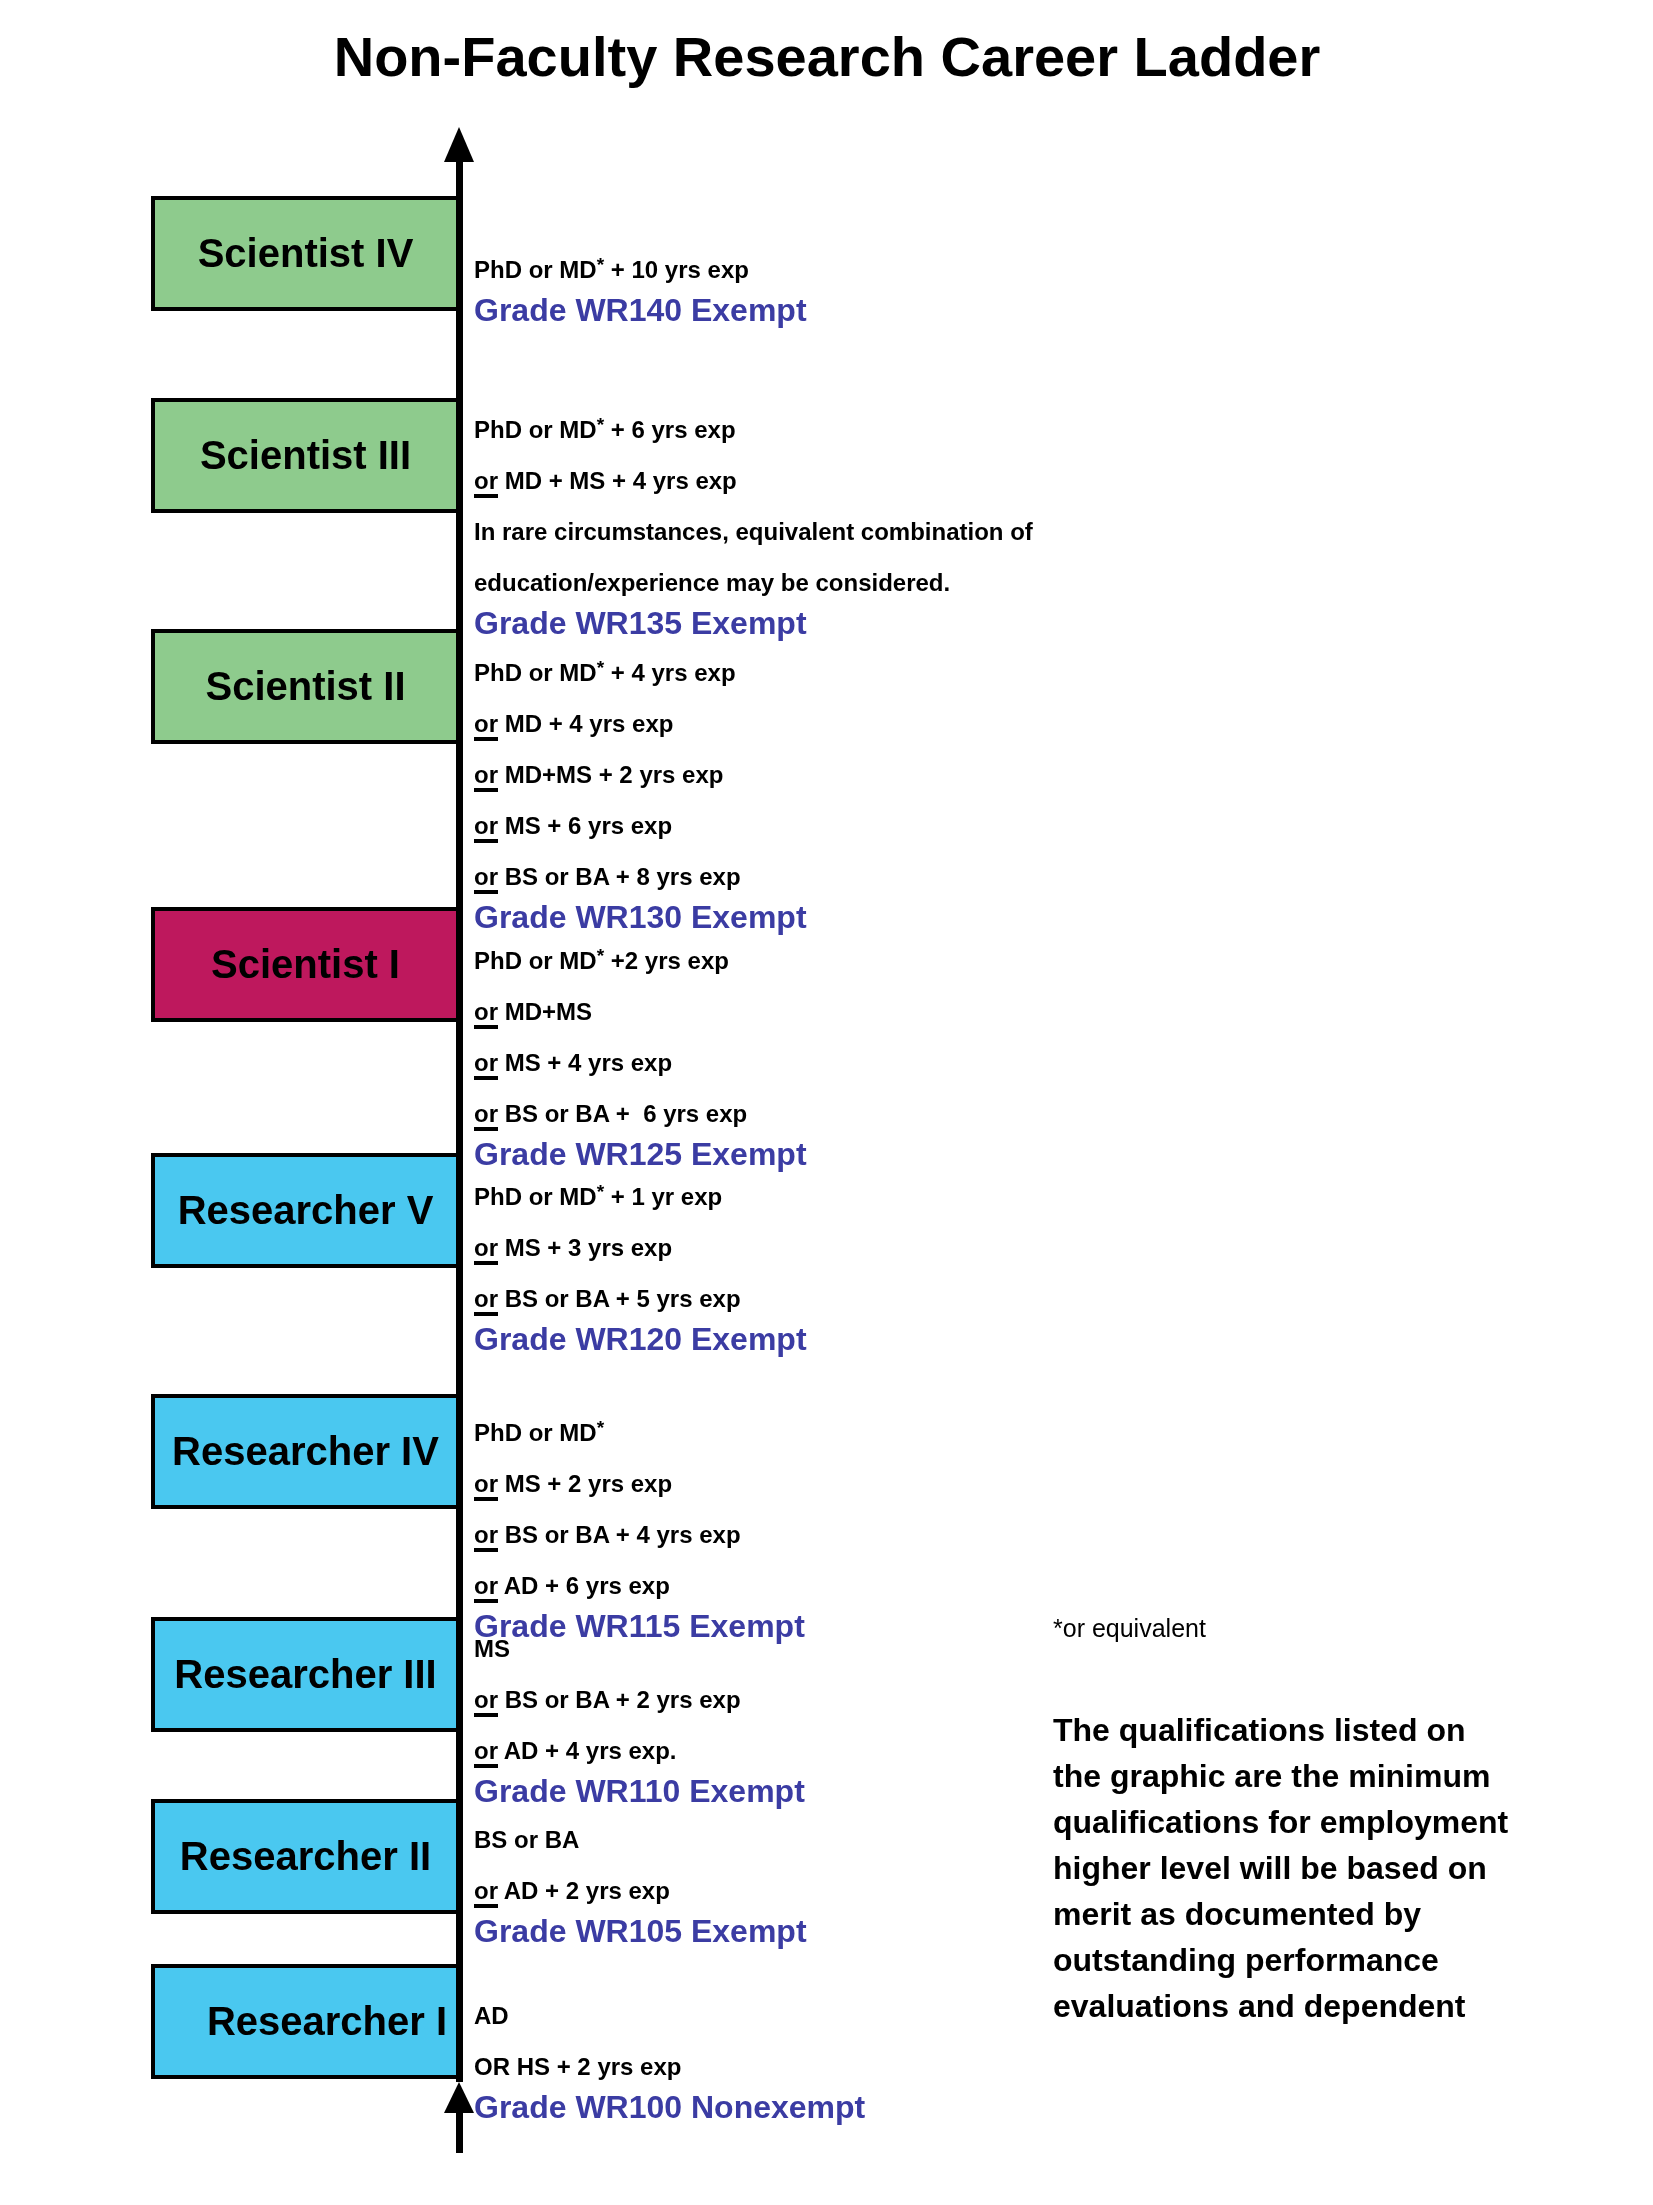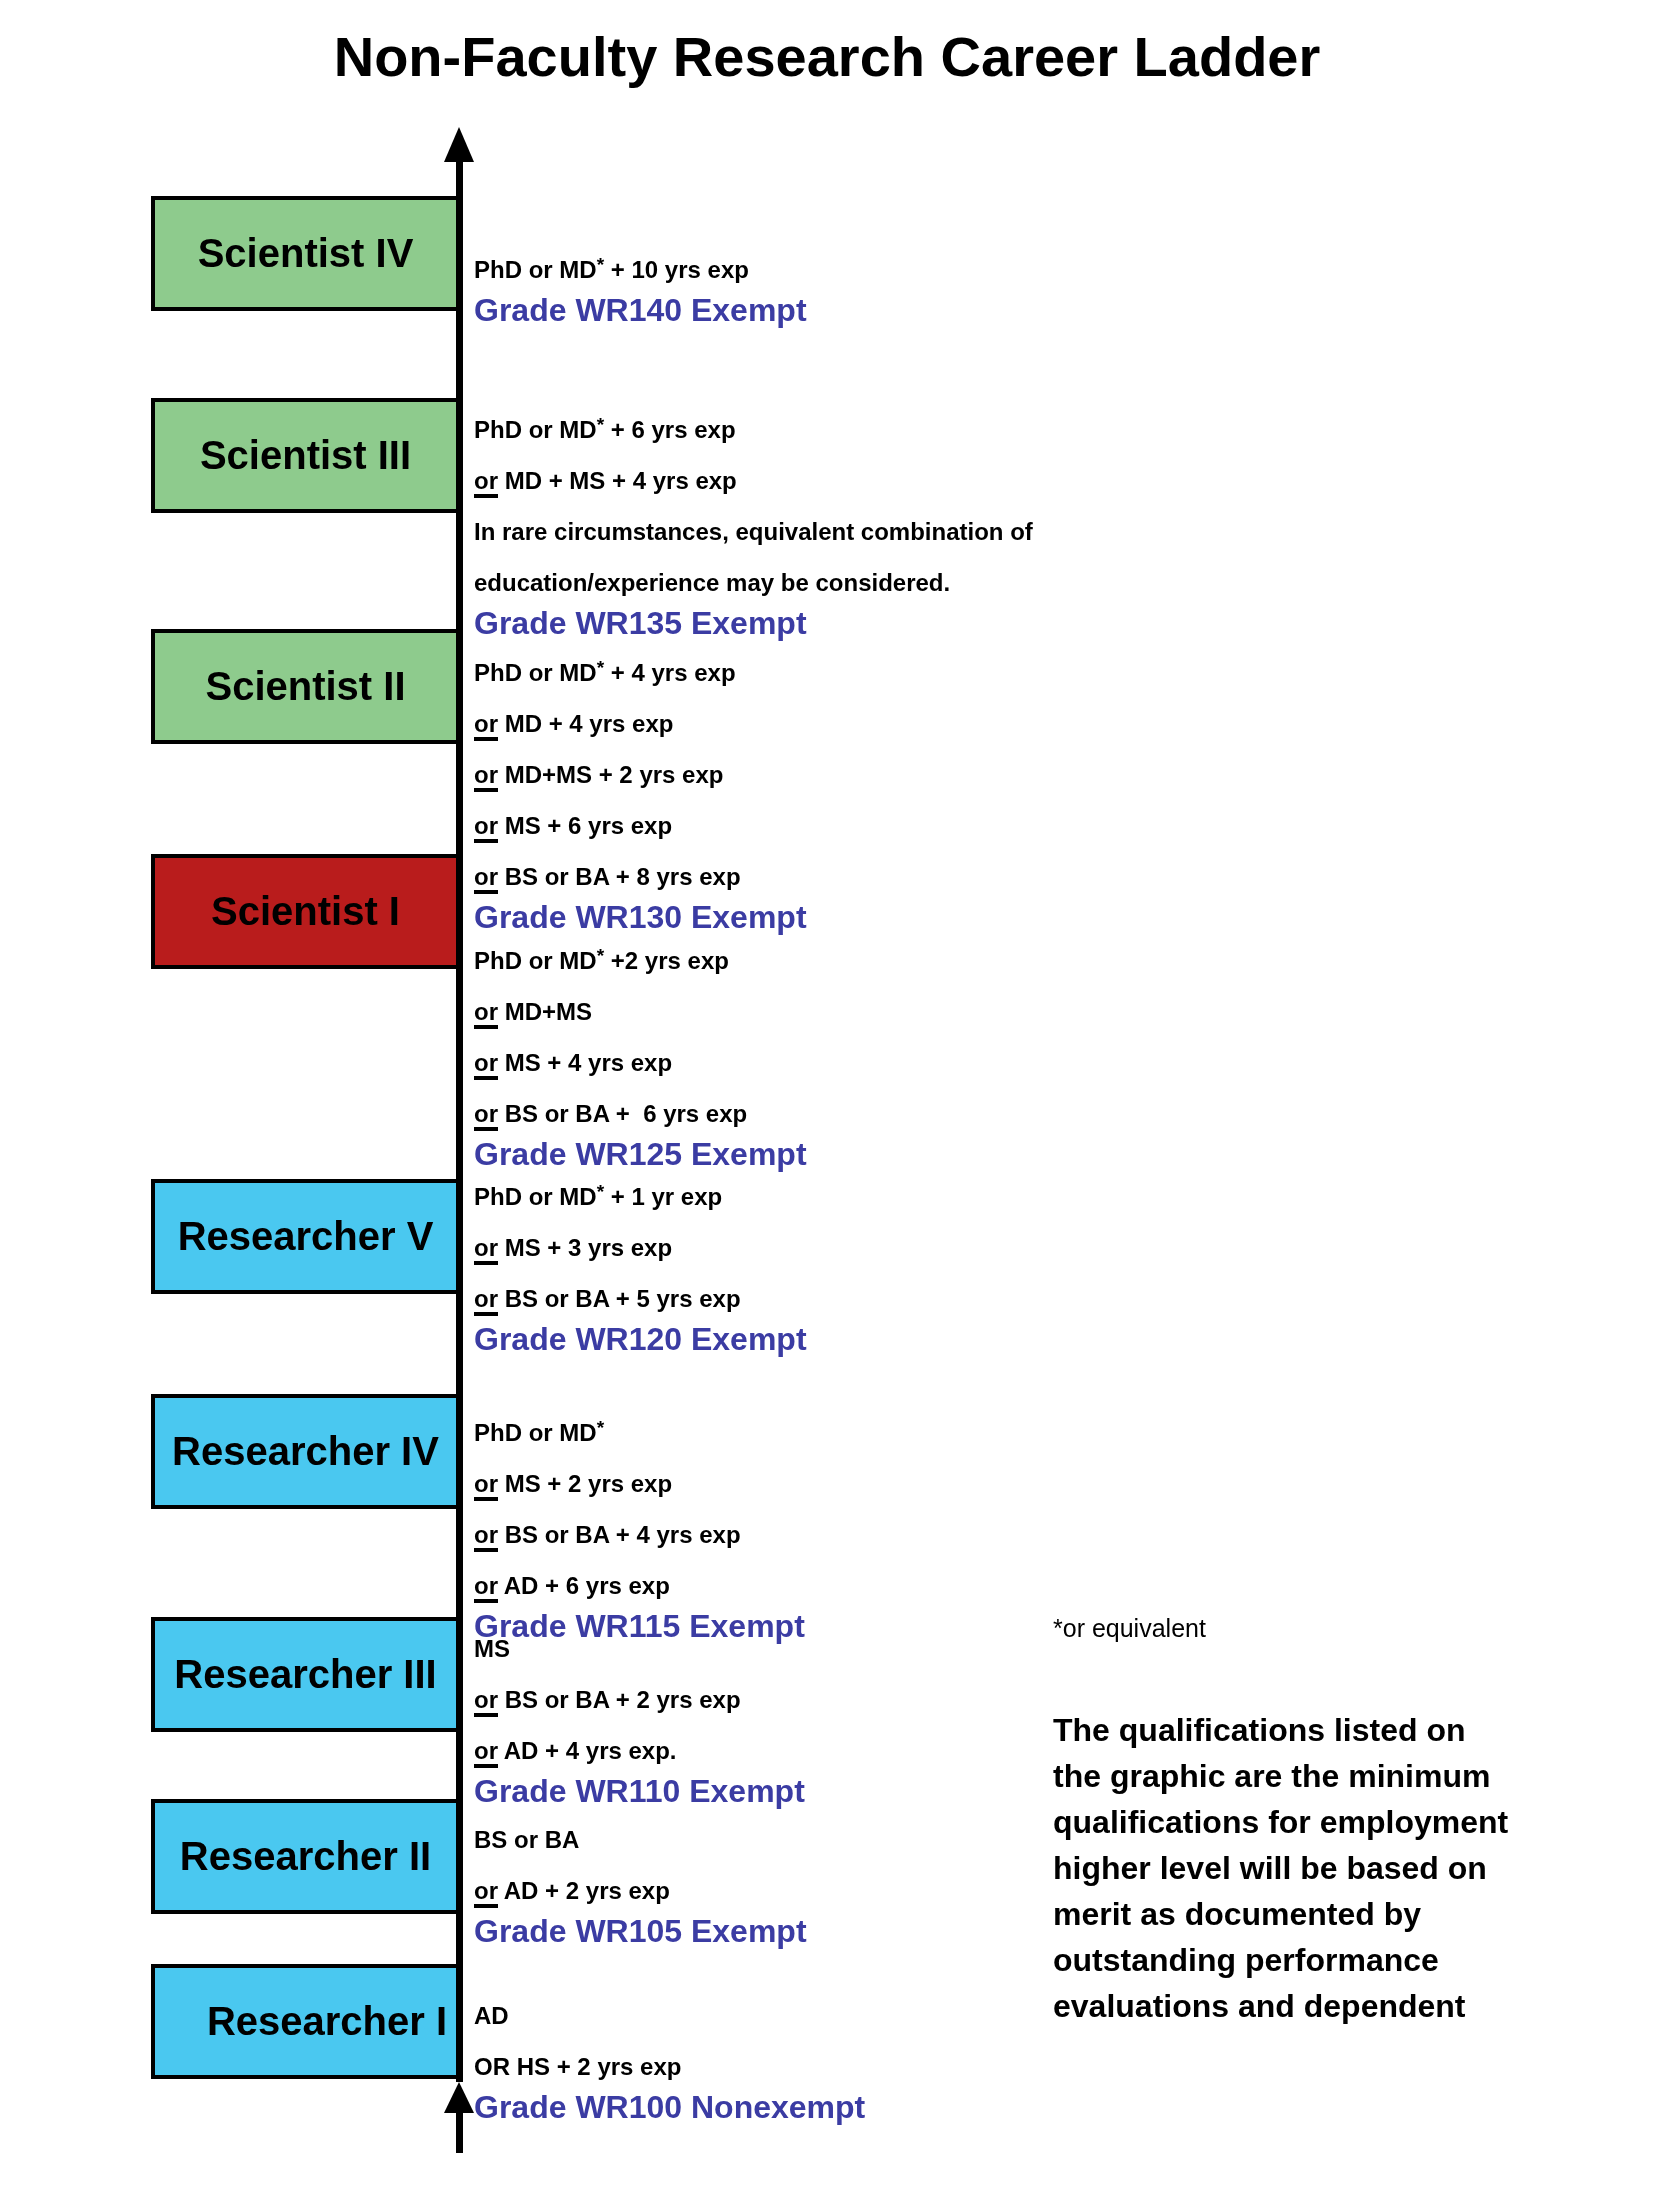--- a/index.html
+++ b/index.html
@@ -144,31 +144,31 @@
         <span class="level-label">Scientist II</span>
       </div>
       <div class="qual-block" style="top: 637px;">
         <div class="qual-line">PhD or MD<span class="sup">*</span> + 4 yrs exp</div>
         <div class="qual-line"><span class="u">or</span> MD + 4 yrs exp</div>
         <div class="qual-line"><span class="u">or</span> MD+MS + 2 yrs exp</div>
         <div class="qual-line"><span class="u">or</span> MS + 6 yrs exp</div>
         <div class="qual-line"><span class="u">or</span> BS or BA + 8 yrs exp</div>
         <div class="grade-line" style="color: rgb(59, 60, 163);">Grade WR130 Exempt</div>
       </div>
-      <div class="level-box" style="top: 854px; background: #b91c1c;">
+      <div class="level-box" style="top: 907px; background: #be185d;">
         <span class="level-label">Scientist I</span>
       </div>
       <div class="qual-block" style="top: 925px;">
         <div class="qual-line">PhD or MD<span class="sup">*</span> +2 yrs exp</div>
         <div class="qual-line"><span class="u">or</span> MD+MS</div>
         <div class="qual-line"><span class="u">or</span> MS + 4 yrs exp</div>
         <div class="qual-line"><span class="u">or</span> BS or BA +  6 yrs exp</div>
         <div class="grade-line" style="color: rgb(59, 60, 163);">Grade WR125 Exempt</div>
       </div>
-      <div class="level-box" style="top: 1179px; background: rgb(74, 200, 240);">
+      <div class="level-box" style="top: 1153px; background: rgb(74, 200, 240);">
         <span class="level-label">Researcher V</span>
       </div>
       <div class="qual-block" style="top: 1161px;">
         <div class="qual-line">PhD or MD<span class="sup">*</span> + 1 yr exp</div>
         <div class="qual-line"><span class="u">or</span> MS + 3 yrs exp</div>
         <div class="qual-line"><span class="u">or</span> BS or BA + 5 yrs exp</div>
         <div class="grade-line" style="color: rgb(59, 60, 163);">Grade WR120 Exempt</div>
       </div>
       <div class="level-box" style="top: 1394px; background: rgb(74, 200, 240);">
         <span class="level-label">Researcher IV</span>

